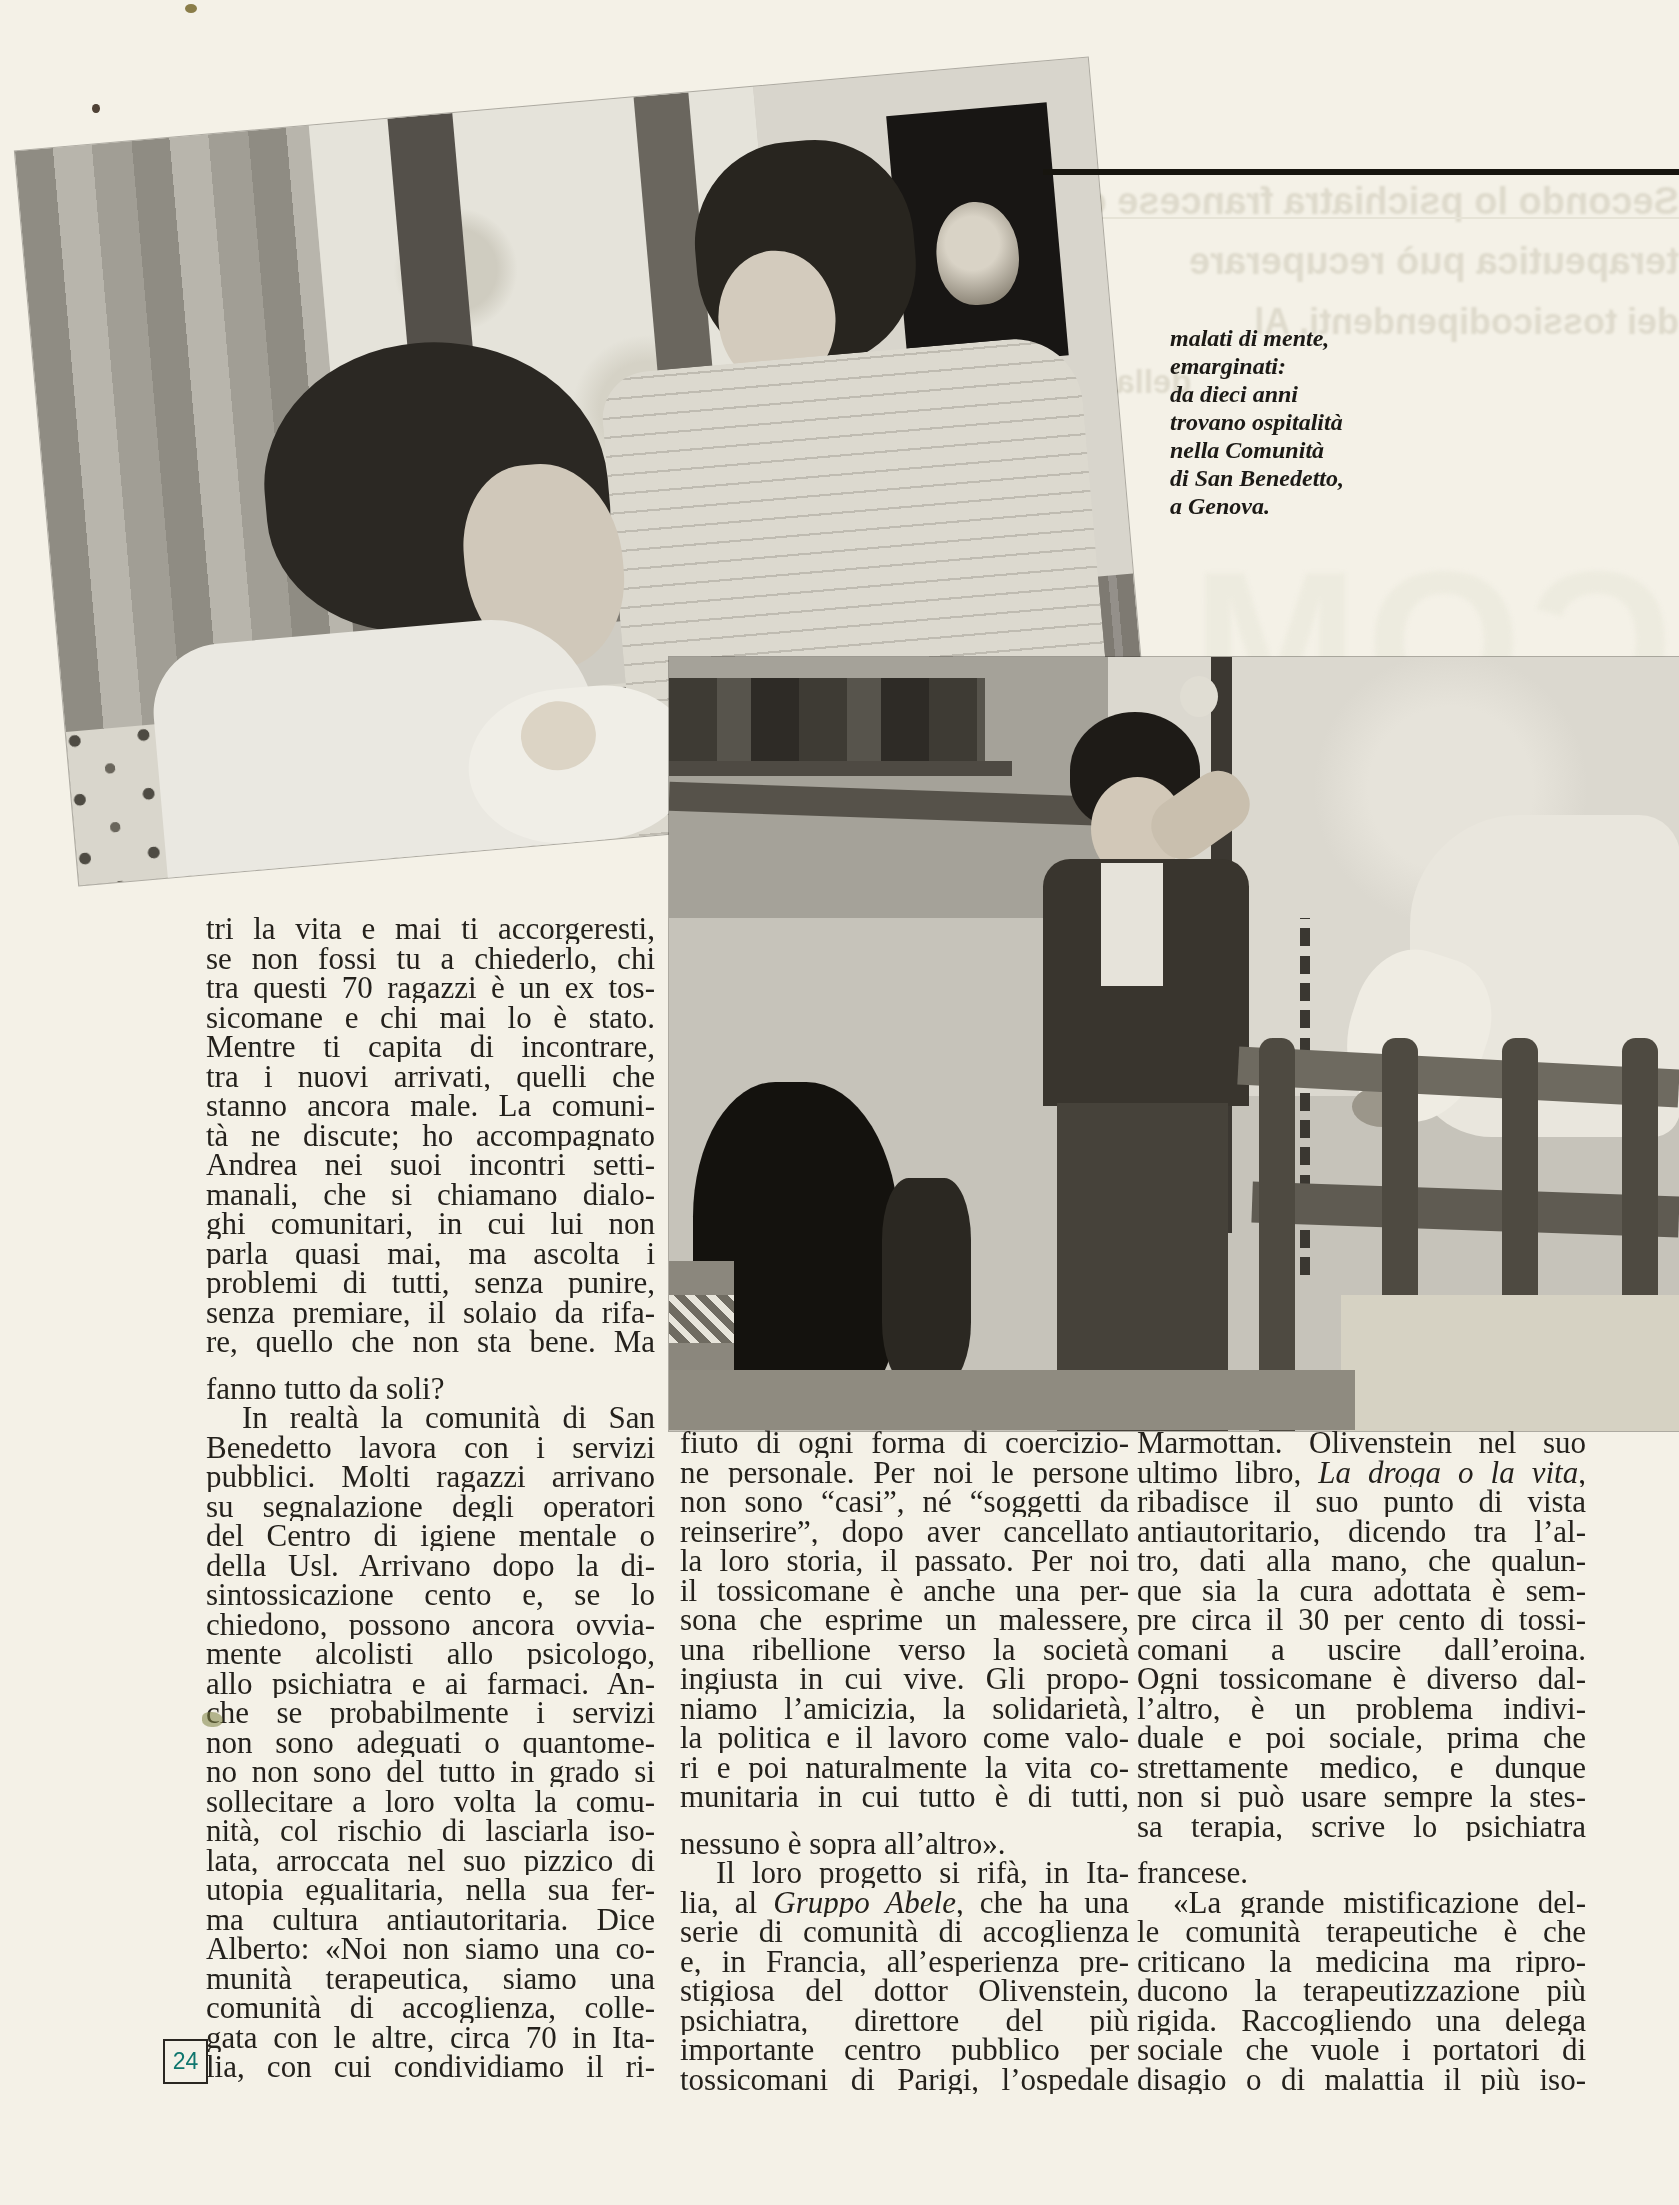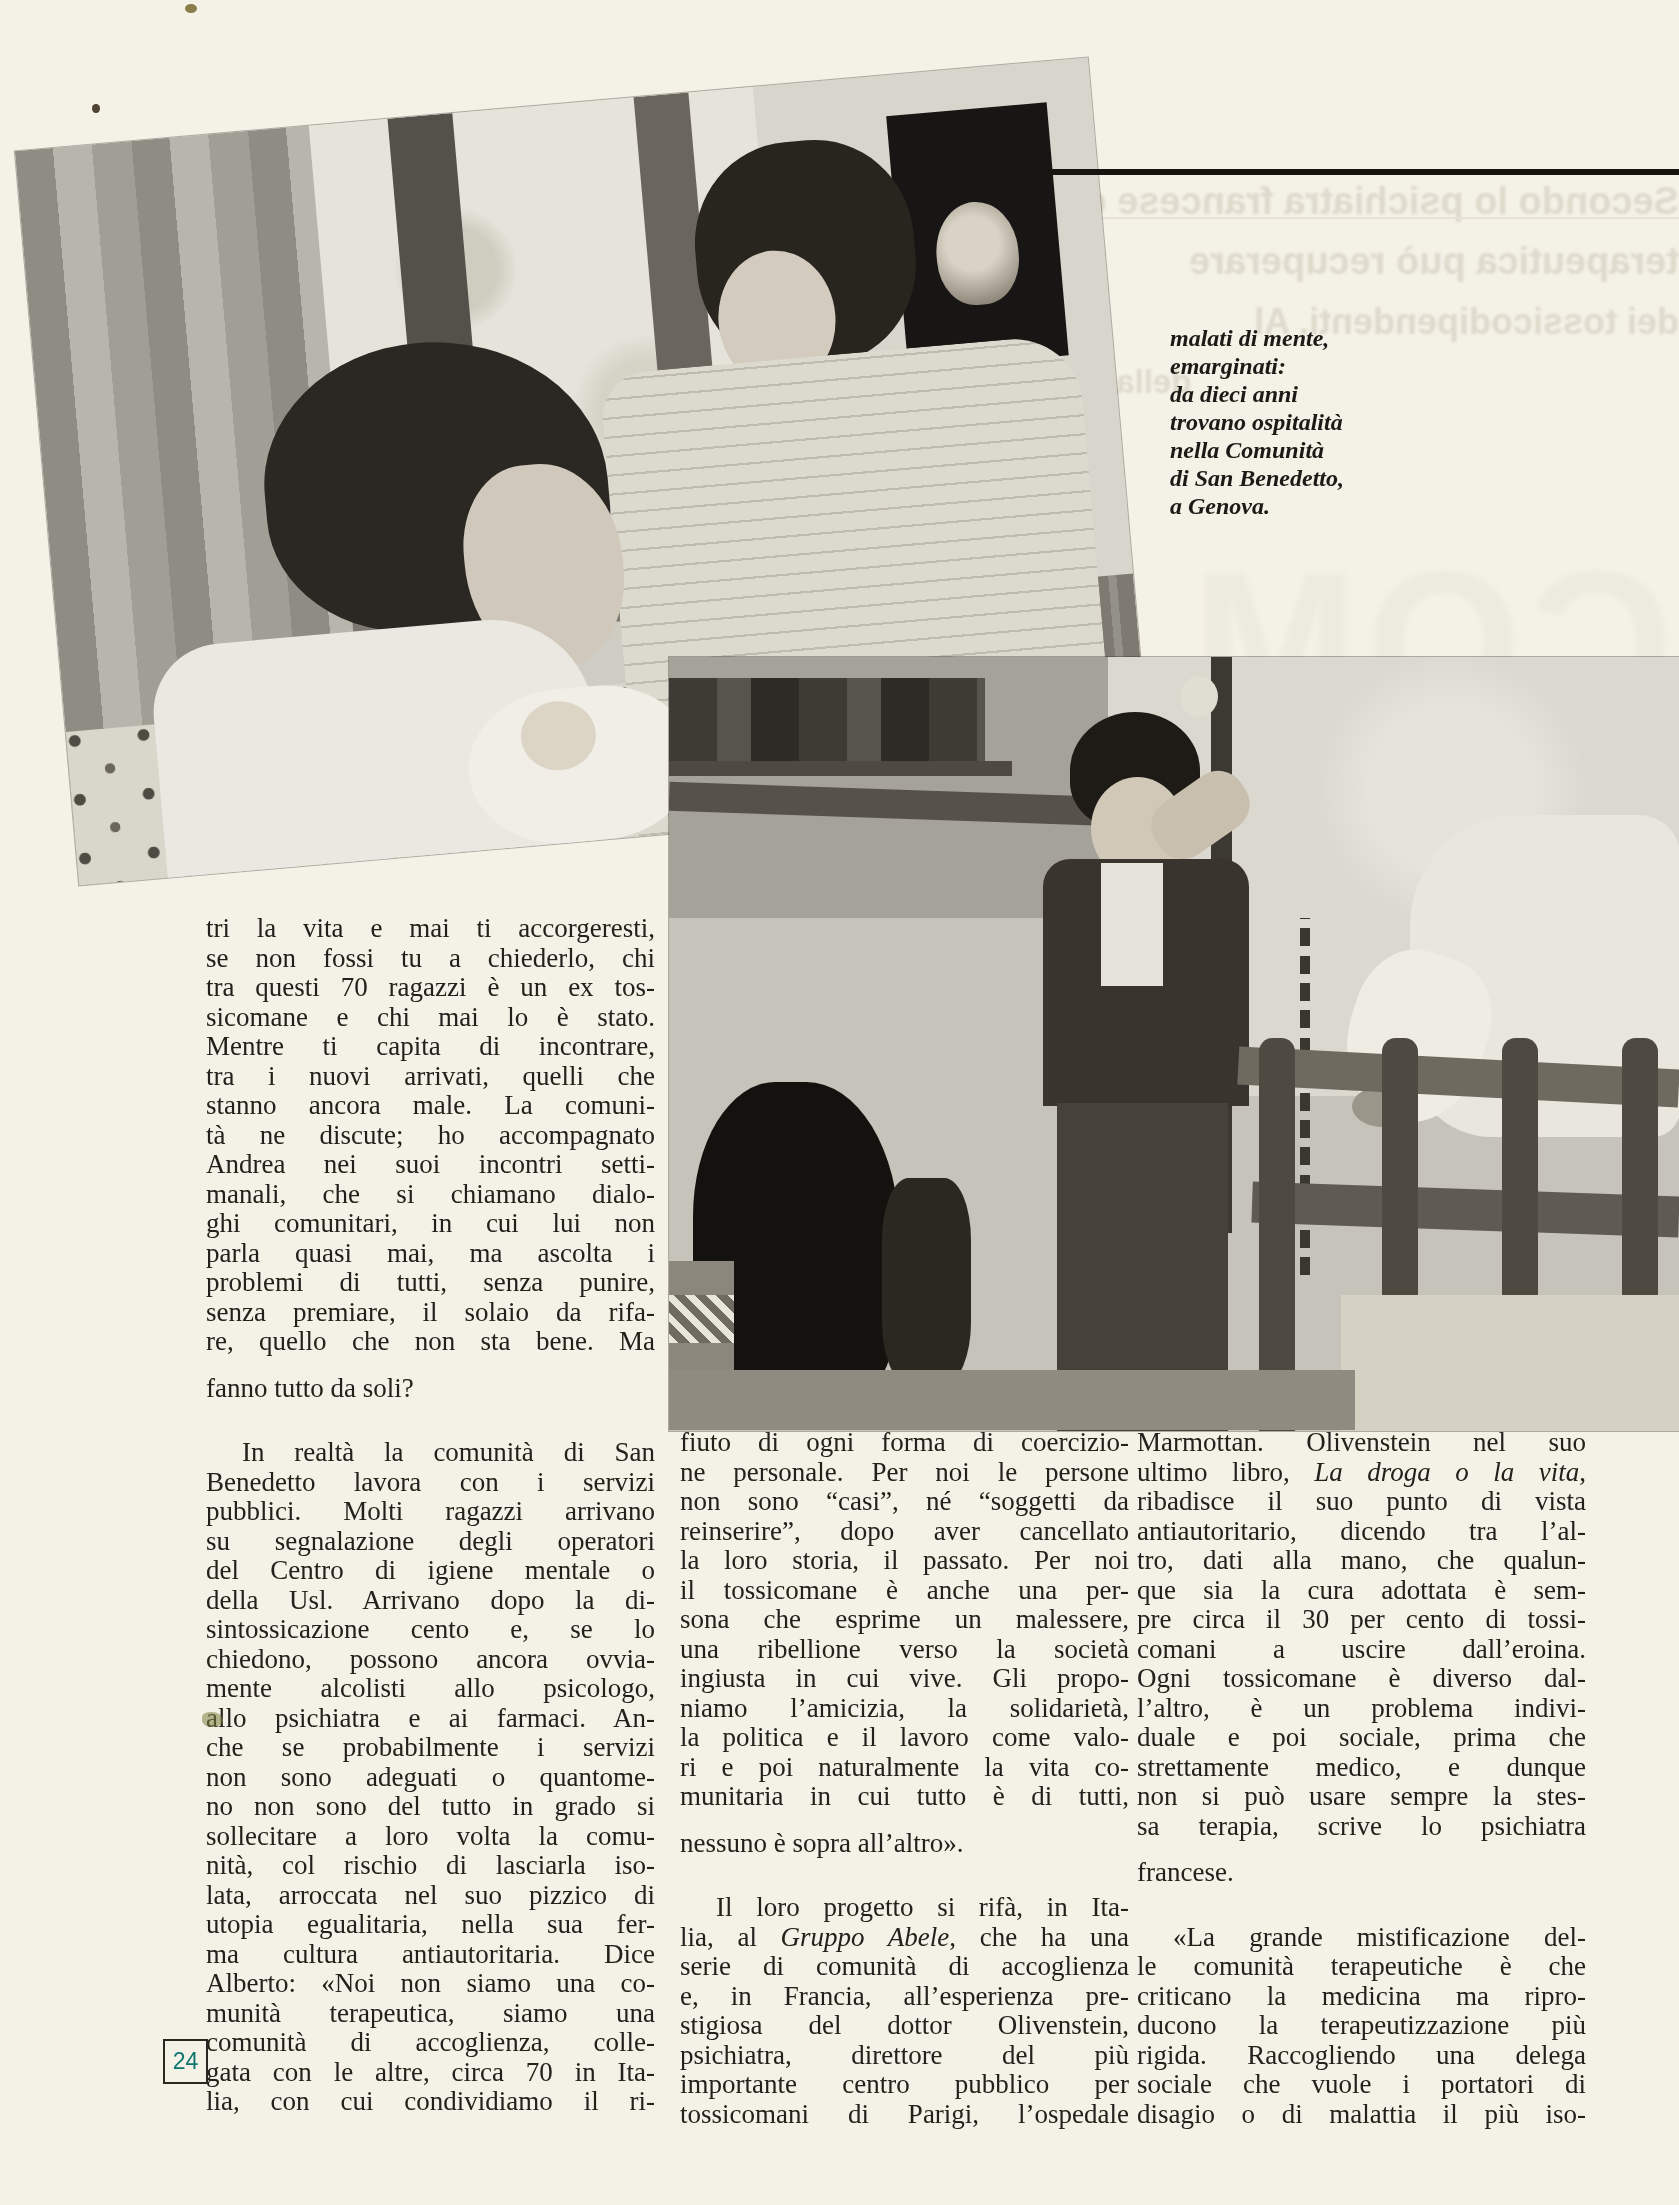--- a/index.html
+++ b/index.html
@@ -1,23 +1,23 @@
 <!DOCTYPE html>
 <html style="font-size:11px"><head>
 <meta charset="utf-8">
 <style>
   html,body{margin:0;padding:0;background:#6b6860;}
   .page{position:relative;width:1679px;height:2205px;background:#f4f1e7;overflow:hidden;
         font-family:"Liberation Serif",serif;color:#24211c;}
 
   
-  .col{position:absolute;width:449px;font-size:27px;line-height:29.5px;z-index:6;}
+  .col{position:absolute;width:449px;font-size:31px;line-height:29.5px;z-index:6;}
   .col .ln{text-align:justify;text-align-last:justify;white-space:nowrap;overflow:hidden;}
   .col .ln.end{text-align-last:left;margin-top:17px;}
-  .col .ln.ind{text-indent:36px;margin-top:35px;}
+  .col .ln.ind{text-indent:36px;}
   .it{font-style:italic;}
   #col1{left:206px;top:914px;}
   #col2{left:680px;top:1428px;}
   #col3{left:1137px;top:1428px;}
 
   
   .caption{position:absolute;left:1170px;top:324px;width:439px;z-index:6;
            font-weight:bold;font-style:italic;font-size:24px;line-height:28px;color:#1c1a16;}
   .dropcap{display:inline-block;font-size:56px;line-height:20.6px;position:relative;top:6.9px;margin-right:2.7px;}
 

